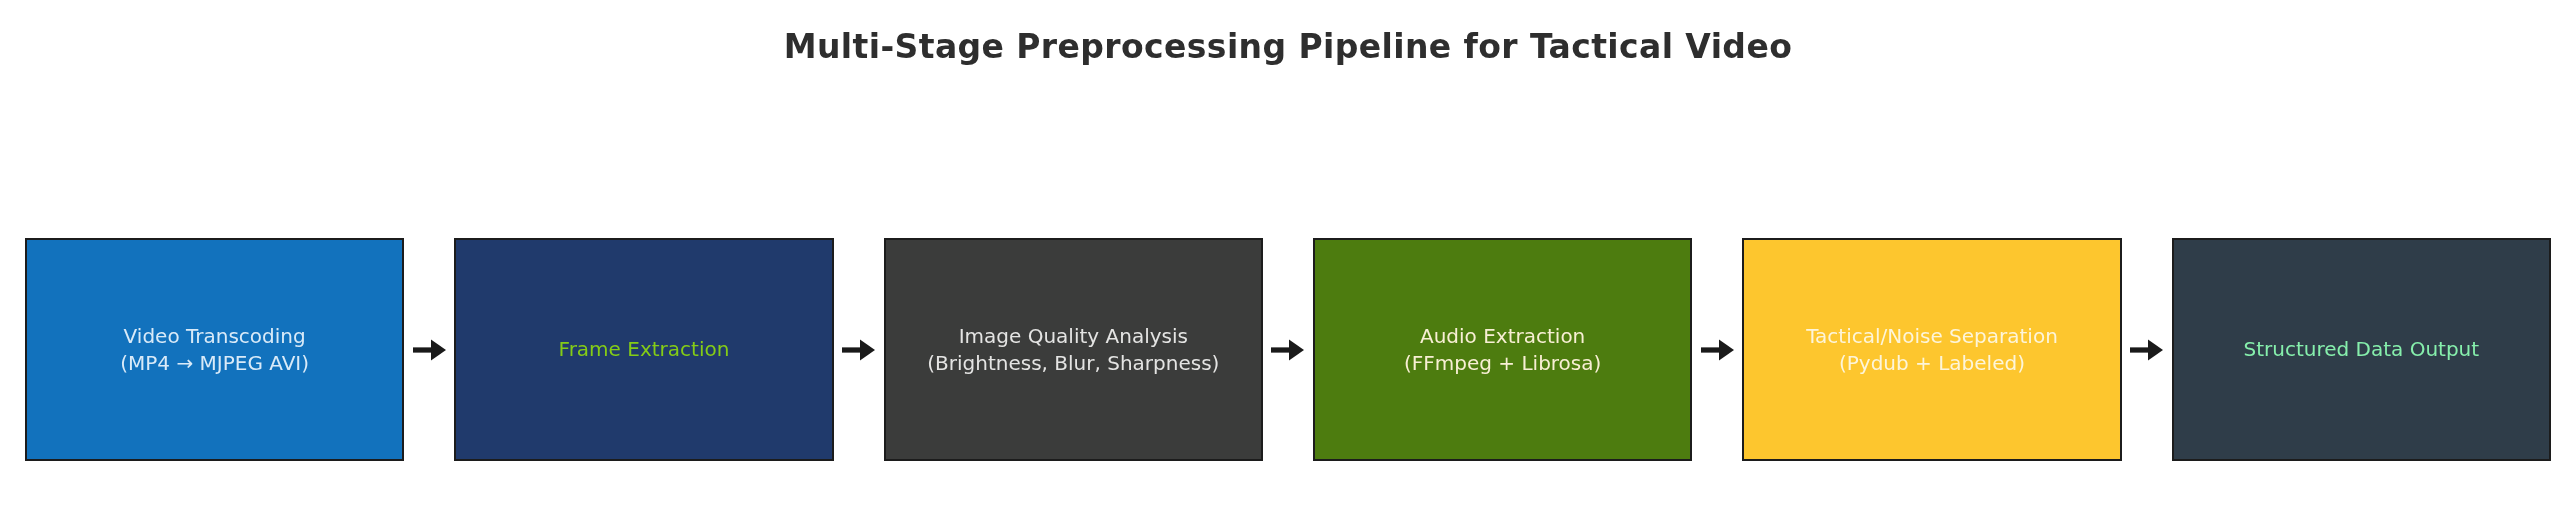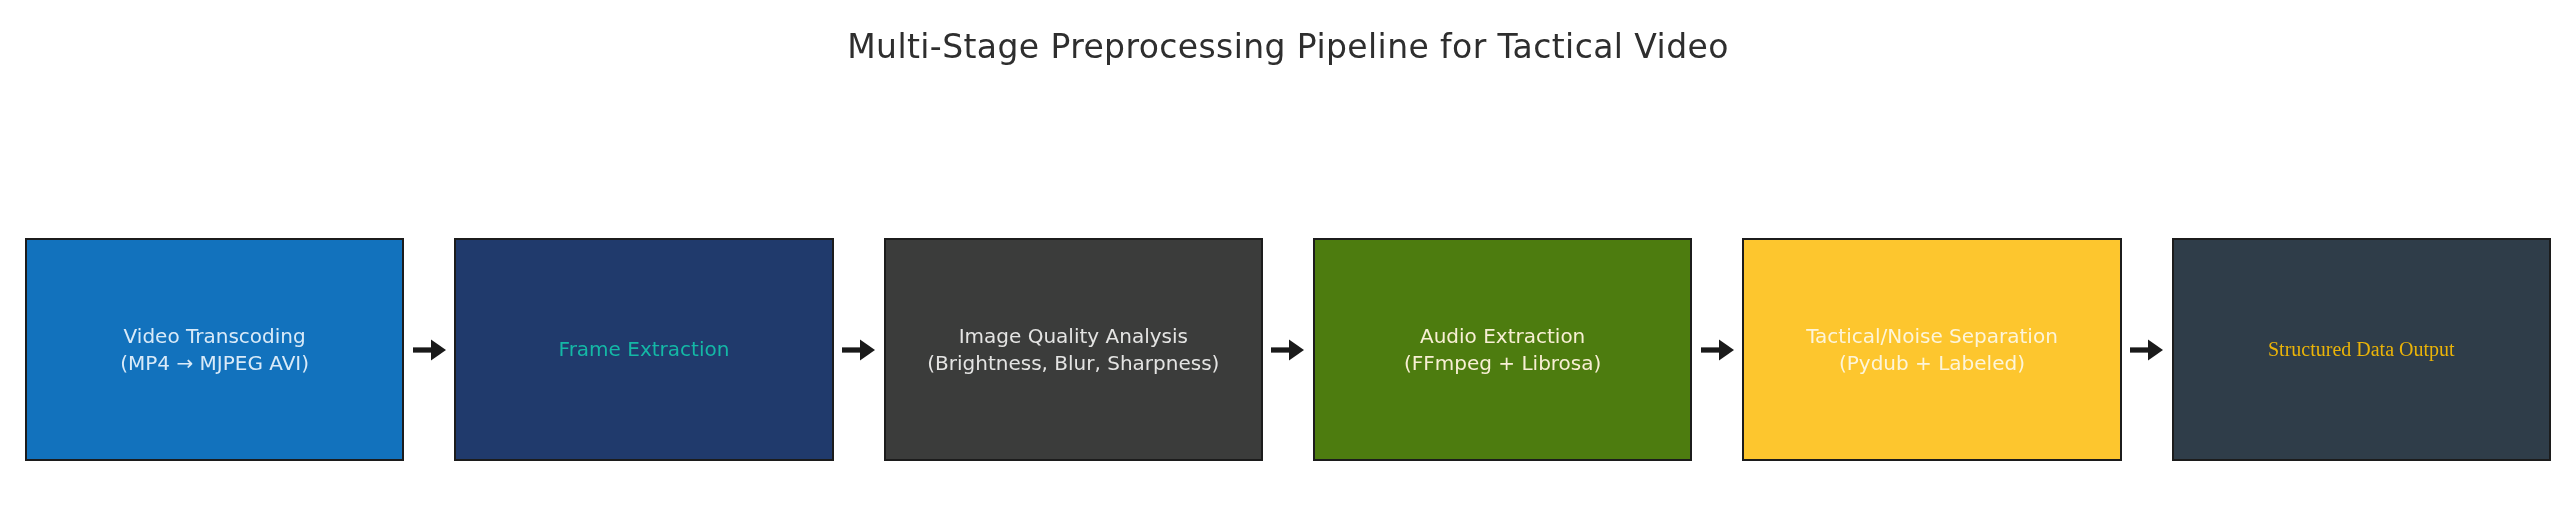--- a/index.html
+++ b/index.html
@@ -15,21 +15,21 @@
     background: #ffffff;
     overflow: hidden;
   }
   .diagram-title {
     position: absolute;
     top: 27px;
     left: 0;
     width: 100%;
     text-align: center;
     font-size: 33px;
-    font-weight: normal;
+    font-weight: bold;
     color: #2e2e2e;
     letter-spacing: 0.4px;
   }
   .pipeline {
     position: absolute;
     top: 238px;
     left: 25px;
     right: 25px;
     height: 223px;
     display: flex;
@@ -76,21 +76,21 @@
       <span class="stage-line">(MP4 → MJPEG AVI)</span>
     </div>
 
     <div class="arrow">
       <svg width="33" height="24" viewBox="0 0 44 32" aria-hidden="true">
         <rect class="arrow-shaft" x="0" y="12.5" width="26" height="7" fill="#1a1a1a"></rect>
         <polygon class="arrow-head" points="24,2 44,16 24,30" fill="#1a1a1a"></polygon>
       </svg>
     </div>
 
-    <div class="stage" style="background: rgb(32, 58, 108); color: #14b8a6; border-color: rgb(28, 28, 28); gap: 36px;">
+    <div class="stage" style="background: rgb(32, 58, 108); color: #84cc16; border-color: rgb(28, 28, 28); gap: 36px;">
       <span class="stage-line">Frame Extraction</span>
     </div>
 
     <div class="arrow">
       <svg width="33" height="24" viewBox="0 0 44 32" aria-hidden="true">
         <rect class="arrow-shaft" x="0" y="12.5" width="26" height="7" fill="#1a1a1a"></rect>
         <polygon class="arrow-head" points="24,2 44,16 24,30" fill="#1a1a1a"></polygon>
       </svg>
     </div>
 
@@ -123,19 +123,19 @@
       <span class="stage-line">(Pydub + Labeled)</span>
     </div>
 
     <div class="arrow">
       <svg width="33" height="24" viewBox="0 0 44 32" aria-hidden="true">
         <rect class="arrow-shaft" x="0" y="12.5" width="26" height="7" fill="#1a1a1a"></rect>
         <polygon class="arrow-head" points="24,2 44,16 24,30" fill="#1a1a1a"></polygon>
       </svg>
     </div>
 
-    <div class="stage" style="background: rgb(47, 61, 73); color: #eab308; border-color: rgb(28, 28, 28); font-family: Liberation Serif, serif;">
+    <div class="stage" style="background: rgb(47, 61, 73); color: #86efac; border-color: rgb(28, 28, 28);">
       <span class="stage-line">Structured Data Output</span>
     </div>
 
   </div>
 </div>
 
 
 </body></html>

